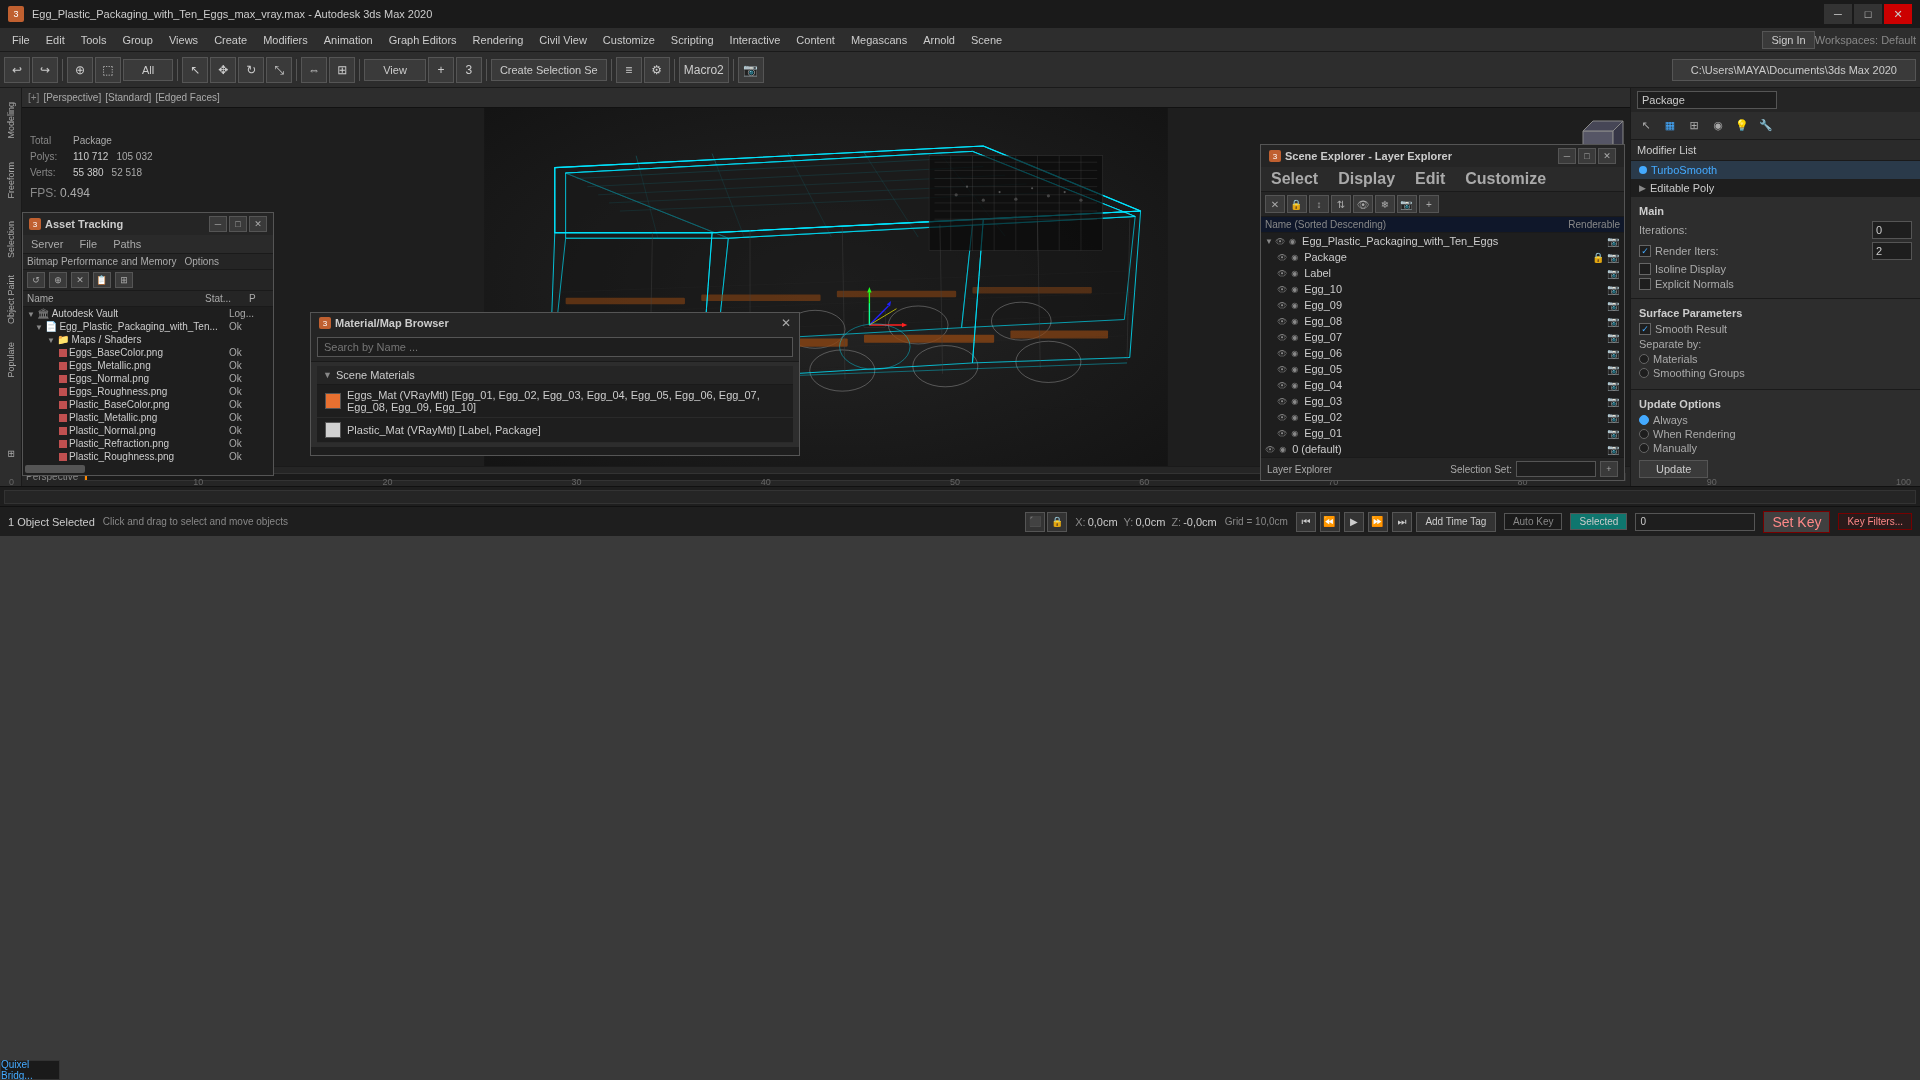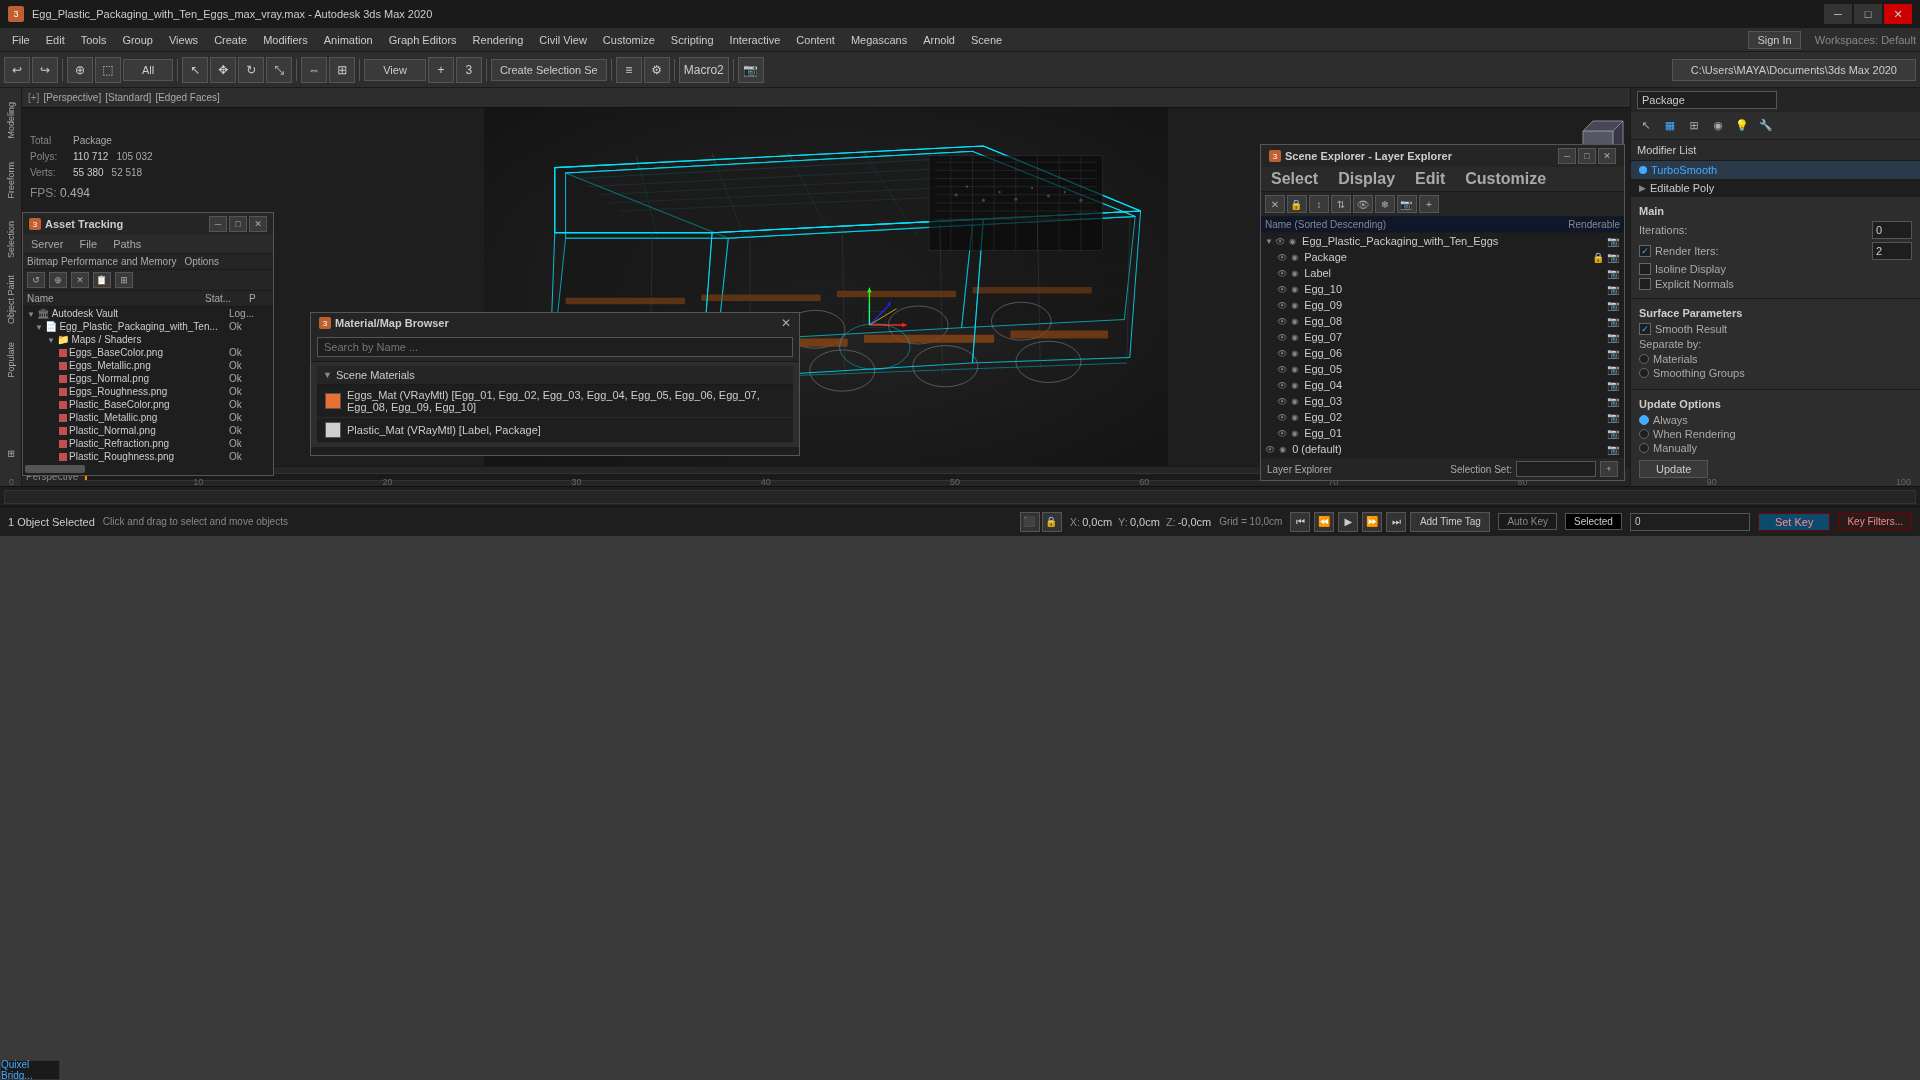--- a/index.html
+++ b/index.html
@@ -83,22 +83,22 @@
     #status-bar { height: 30px; background: #1e1e1e; display: flex; align-items: center; padding: 0 8px; gap: 8px; border-top: 1px solid #111; font-size: 11px; }
     #status-text { color: #ccc; }
     #hint-text { color: #888; font-size: 10px; }
     #timeline-controls { display: flex; align-items: center; gap: 4px; margin-left: auto; }
     .tl-btn { width: 20px; height: 20px; background: #333; border: 1px solid #555; color: #ccc; cursor: pointer; display: flex; align-items: center; justify-content: center; font-size: 10px; }
     #coord-display { display: flex; gap: 6px; font-size: 11px; color: #ccc; }
     .coord { display: flex; gap: 2px; align-items: center; }
     .coord-label { color: #888; }
     .grid-display { color: #888; font-size: 10px; }
     .autokey-btn { padding: 2px 8px; background: #1a1a1a; border: 1px solid #555; color: #888; font-size: 10px; }
-    .selected-badge { padding: 2px 8px; background: #000000; border: 1px solid #555; color: #ccc; font-size: 10px; }
-    .setkey-btn { padding: 2px 16px; background: #0c4a6e; border: 1px solid #700; color: #f88; font-size: 11px; cursor: pointer; }
+    .selected-badge { padding: 2px 8px; background: #0f766e; border: 1px solid #555; color: #ccc; font-size: 10px; }
+    .setkey-btn { padding: 2px 8px; background: #404040; border: 1px solid #700; color: #f88; font-size: 14px; cursor: pointer; }
 
     
     #asset-panel { position: absolute; left: 22px; bottom: 10px; width: 252px; background: #2d2d2d; border: 1px solid #555; z-index: 10; }
     #asset-panel-header { background: #252525; padding: 3px 6px; display: flex; align-items: center; justify-content: space-between; }
     .panel-title-text { color: #ccc; font-size: 11px; font-weight: bold; }
     .panel-header-btns { display: flex; gap: 2px; }
     .ph-btn { width: 18px; height: 16px; background: #3a3a3a; border: 1px solid #555; color: #aaa; font-size: 9px; cursor: pointer; display: flex; align-items: center; justify-content: center; }
     #asset-menu { background: #2a2a2a; display: flex; gap: 0; border-bottom: 1px solid #1a1a1a; }
     .asset-menu-item { padding: 3px 8px; font-size: 11px; color: #aaa; cursor: pointer; }
     #asset-sub-menu { background: #252525; padding: 2px 4px; display: flex; gap: 4px; border-bottom: 1px solid #1a1a1a; }
@@ -193,21 +193,21 @@
   <div class="menu-item">Graph Editors</div>
   <div class="menu-item">Rendering</div>
   <div class="menu-item">Civil View</div>
   <div class="menu-item">Customize</div>
   <div class="menu-item">Scripting</div>
   <div class="menu-item">Interactive</div>
   <div class="menu-item">Content</div>
   <div class="menu-item">Megascans</div>
   <div class="menu-item">Arnold</div>
   <div class="menu-item">Scene</div>
-  <div style="margin-left:auto;display:flex;align-items:center;gap:14px;">
+  <div style="margin-left:auto;display:flex;align-items:center;gap:0;">
     <div style="padding:2px 8px;background:#3a3a3a;border:1px solid #555;color:#ccc;cursor:pointer;font-size:11px;">Sign In</div>
     <div style="color:#888;font-size:11px;">Workspaces: Default</div>
   </div>
 </div>
 
 <div id="toolbar">
   <button class="tb-btn">↩</button>
   <button class="tb-btn">↪</button>
   <div class="tb-separator"></div>
   <button class="tb-btn">⊕</button>

